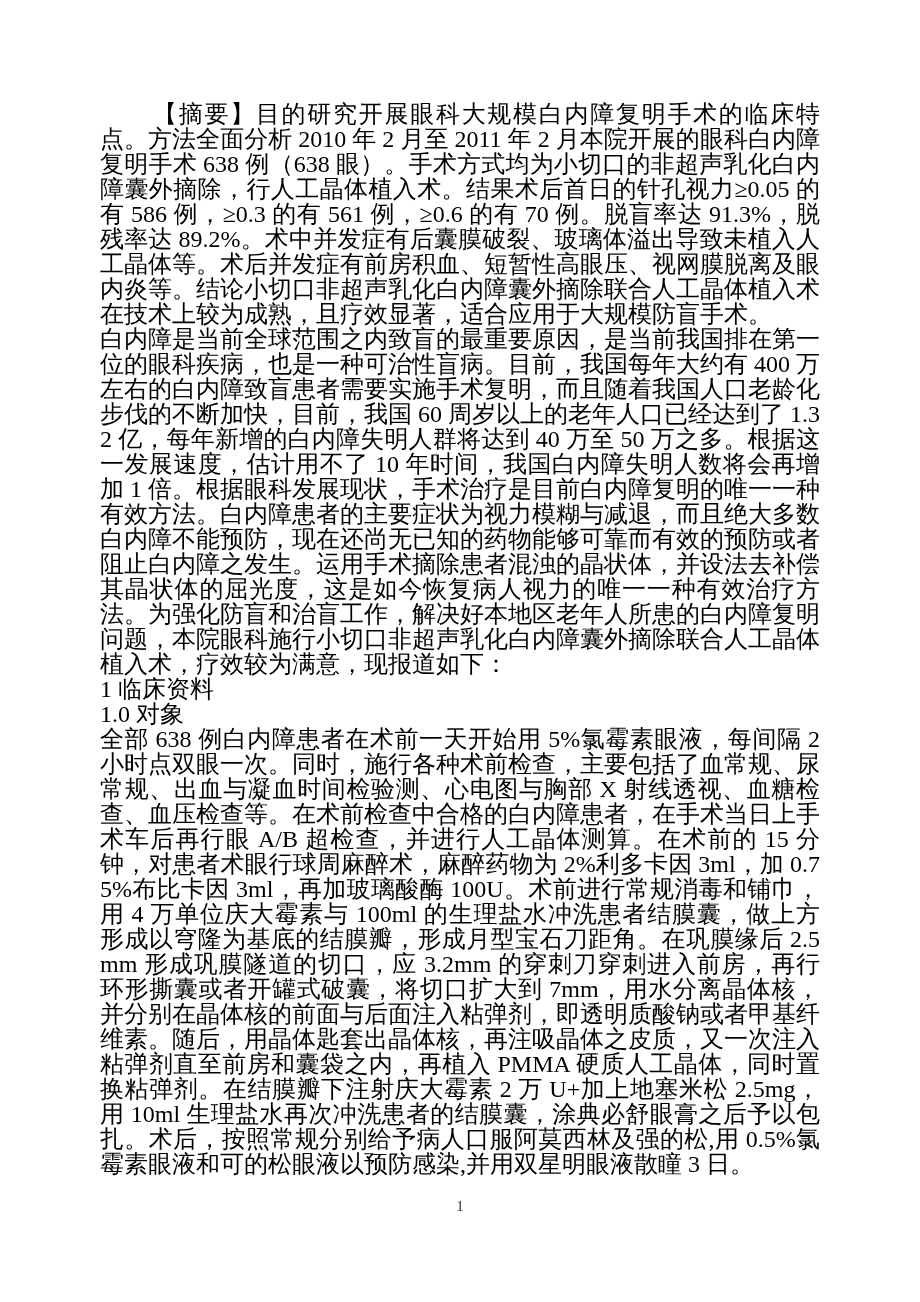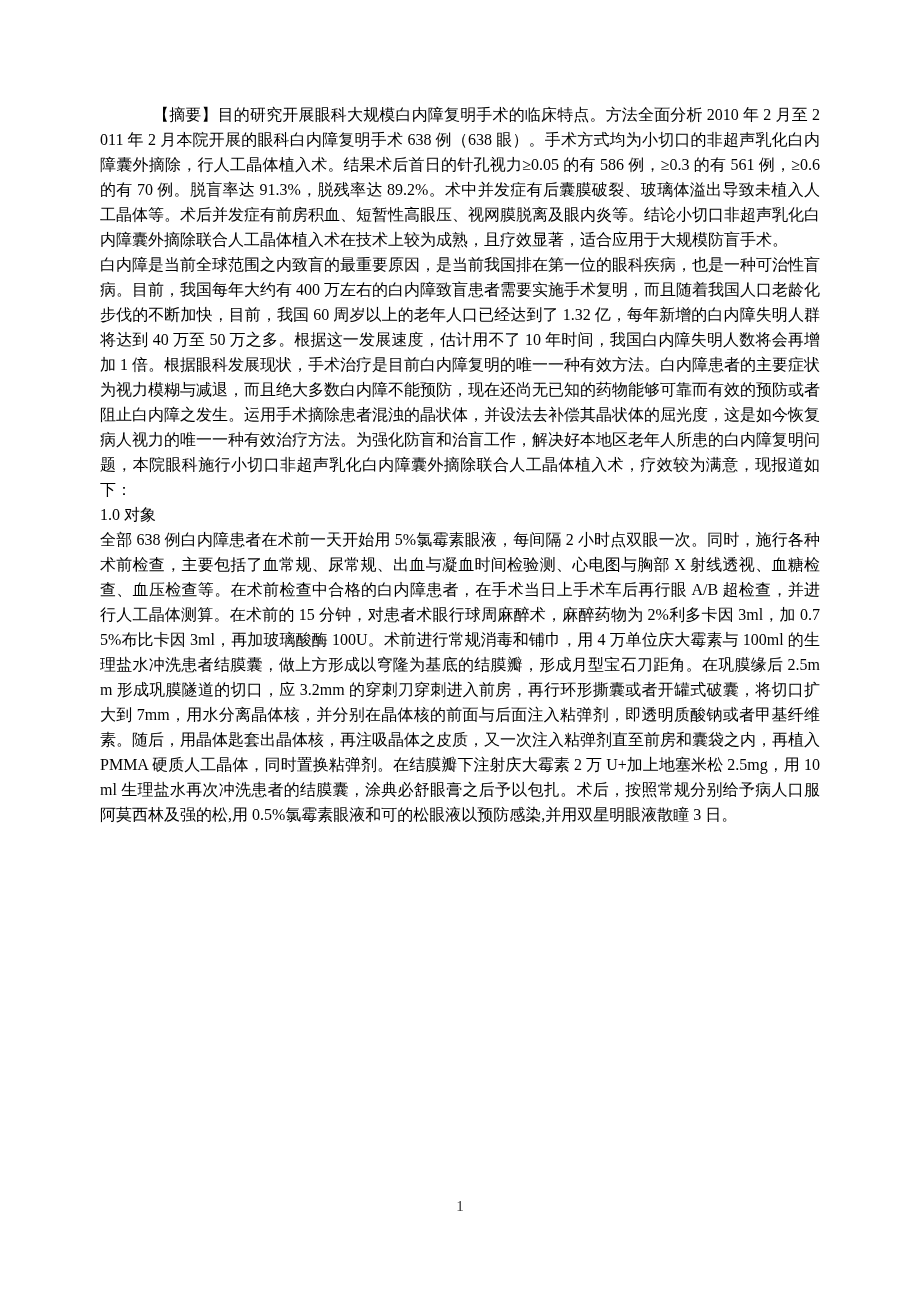--- a/index.html
+++ b/index.html
@@ -23,21 +23,21 @@
   }
   .title {
     font-size: 37px;
     font-weight: bold;
     text-align: center;
     line-height: 1.35;
     margin: 0 0 28px 0;
     letter-spacing: 1px;
   }
   .para {
-    font-size: 16px;
+    font-size: 24px;
     line-height: 25px;
     text-align: justify;
     text-justify: inter-character;
     margin: 0;
     word-break: break-all;
   }
   .para.indent {
     text-indent: 53px;
   }
   .pageno {
@@ -53,20 +53,21 @@
 </head>
 <body>
 
 <div class="page">
 
   <p class="para indent">【摘要】目的研究开展眼科大规模白内障复明手术的临床特点。方法全面分析 2010 年 2 月至 2011 年 2 月本院开展的眼科白内障复明手术 638 例（638 眼）。手术方式均为小切口的非超声乳化白内障囊外摘除，行人工晶体植入术。结果术后首日的针孔视力≥0.05 的有 586 例，≥0.3 的有 561 例，≥0.6 的有 70 例。脱盲率达 91.3%，脱残率达 89.2%。术中并发症有后囊膜破裂、玻璃体溢出导致未植入人工晶体等。术后并发症有前房积血、短暂性高眼压、视网膜脱离及眼内炎等。结论小切口非超声乳化白内障囊外摘除联合人工晶体植入术在技术上较为成熟，且疗效显著，适合应用于大规模防盲手术。</p>
 
 
   <p class="para">白内障是当前全球范围之内致盲的最重要原因，是当前我国排在第一位的眼科疾病，也是一种可治性盲病。目前，我国每年大约有 400 万左右的白内障致盲患者需要实施手术复明，而且随着我国人口老龄化步伐的不断加快，目前，我国 60 周岁以上的老年人口已经达到了 1.32 亿，每年新增的白内障失明人群将达到 40 万至 50 万之多。根据这一发展速度，估计用不了 10 年时间，我国白内障失明人数将会再增加 1 倍。根据眼科发展现状，手术治疗是目前白内障复明的唯一一种有效方法。白内障患者的主要症状为视力模糊与减退，而且绝大多数白内障不能预防，现在还尚无已知的药物能够可靠而有效的预防或者阻止白内障之发生。运用手术摘除患者混浊的晶状体，并设法去补偿其晶状体的屈光度，这是如今恢复病人视力的唯一一种有效治疗方法。为强化防盲和治盲工作，解决好本地区老年人所患的白内障复明问题，本院眼科施行小切口非超声乳化白内障囊外摘除联合人工晶体植入术，疗效较为满意，现报道如下：</p>
 
+  <p class="para">1 临床资料</p>
 
   <p class="para">1.0 对象</p>
 
 
 
   <p class="para">全部 638 例白内障患者在术前一天开始用 5%氯霉素眼液，每间隔 2 小时点双眼一次。同时，施行各种术前检查，主要包括了血常规、尿常规、出血与凝血时间检验测、心电图与胸部 X 射线透视、血糖检查、血压检查等。在术前检查中合格的白内障患者，在手术当日上手术车后再行眼 A/B 超检查，并进行人工晶体测算。在术前的 15 分钟，对患者术眼行球周麻醉术，麻醉药物为 2%利多卡因 3ml，加 0.75%布比卡因 3ml，再加玻璃酸酶 100U。术前进行常规消毒和铺巾，用 4 万单位庆大霉素与 100ml 的生理盐水冲洗患者结膜囊，做上方形成以穹隆为基底的结膜瓣，形成月型宝石刀距角。在巩膜缘后 2.5mm 形成巩膜隧道的切口，应 3.2mm 的穿刺刀穿刺进入前房，再行环形撕囊或者开罐式破囊，将切口扩大到 7mm，用水分离晶体核，并分别在晶体核的前面与后面注入粘弹剂，即透明质酸钠或者甲基纤维素。随后，用晶体匙套出晶体核，再注吸晶体之皮质，又一次注入粘弹剂直至前房和囊袋之内，再植入 PMMA 硬质人工晶体，同时置换粘弹剂。在结膜瓣下注射庆大霉素 2 万 U+加上地塞米松 2.5mg，用 10ml 生理盐水再次冲洗患者的结膜囊，涂典必舒眼膏之后予以包扎。术后，按照常规分别给予病人口服阿莫西林及强的松,用 0.5%氯霉素眼液和可的松眼液以预防感染,并用双星明眼液散瞳 3 日。</p>
 </div>
 
 <div class="pageno">1</div>
 

